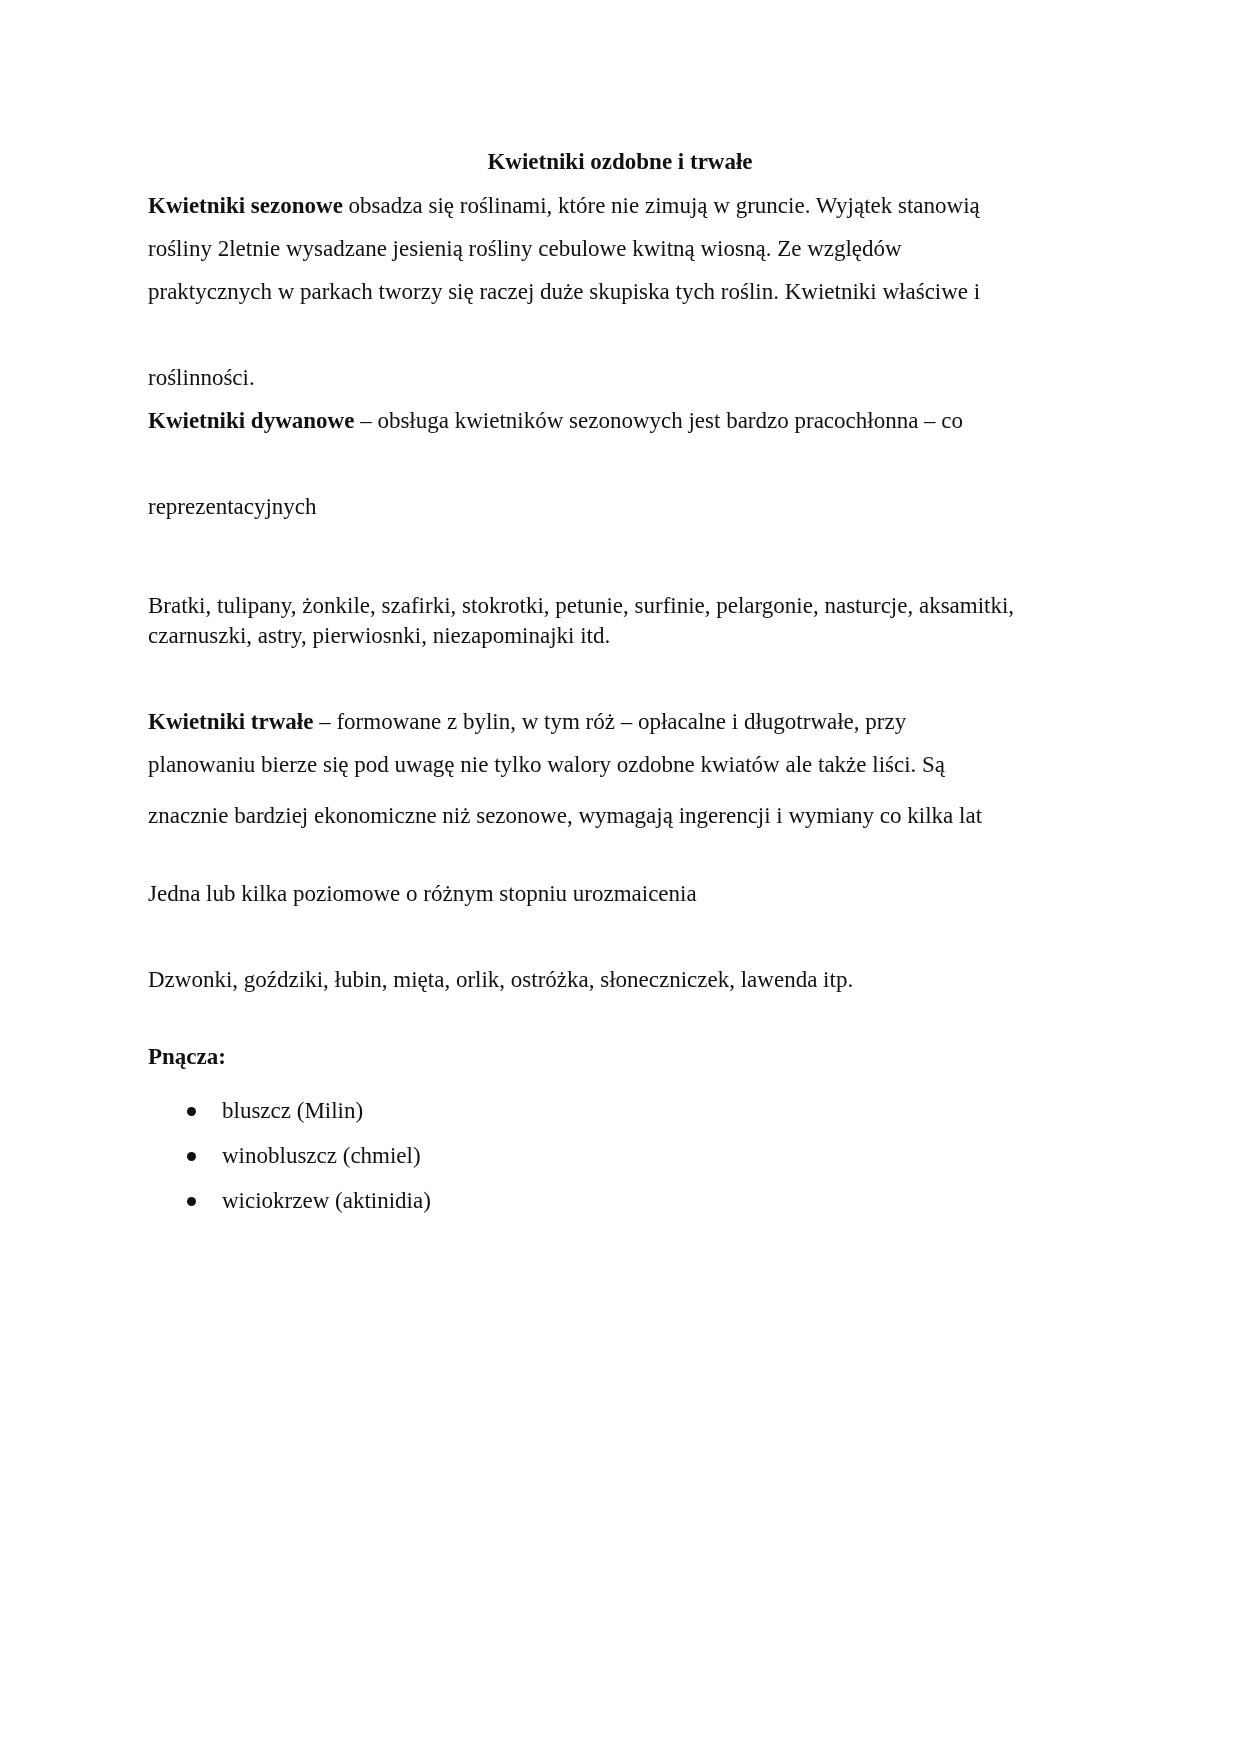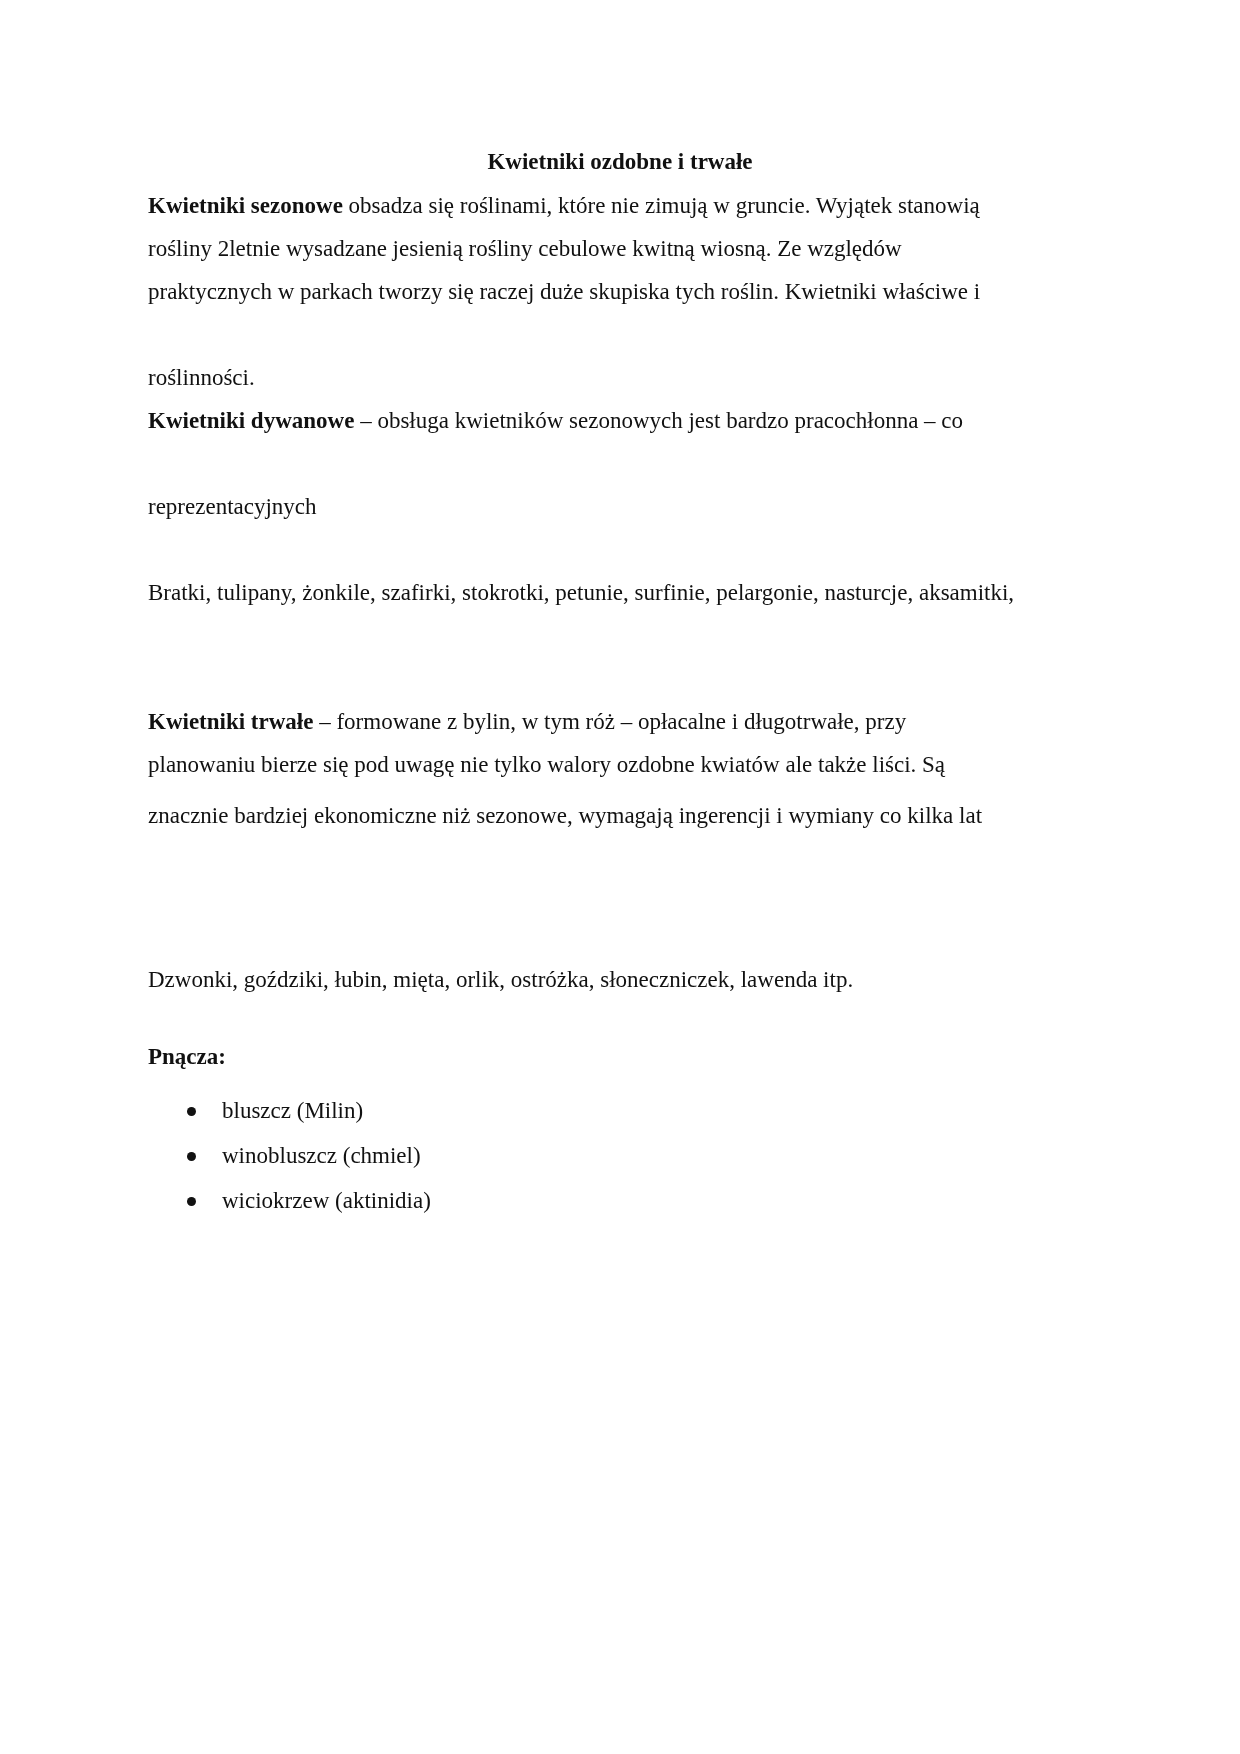--- a/index.html
+++ b/index.html
@@ -22,26 +22,28 @@
   <div class="title">Kwietniki ozdobne i trwałe</div>
 
   <div class="line" style="top:192px;"><b>Kwietniki sezonowe</b><span> obsadza się roślinami, które nie zimują w gruncie. Wyjątek stanowią</span></div>
   <div class="line" style="top:235px;">rośliny 2letnie wysadzane jesienią rośliny cebulowe kwitną wiosną. Ze względów</div>
   <div class="line" style="top:278px;">praktycznych w parkach tworzy się raczej duże skupiska tych roślin. Kwietniki właściwe i</div>
   <div class="line" style="top:364px;">roślinności.</div>
 
   <div class="line" style="top:407px;"><b>Kwietniki dywanowe</b><span> – obsługa kwietników sezonowych jest bardzo pracochłonna – co</span></div>
   <div class="line" style="top:493px;">reprezentacyjnych</div>
 
-  <div class="line" style="top:579px;">Bratki, tulipany, żonkile, szafirki, stokrotki, petunie, surfinie, pelargonie, nasturcje, aksamitki,</div>
+  <div class="line" style="top:592px;">Bratki, tulipany, żonkile, szafirki, stokrotki, petunie, surfinie, pelargonie, nasturcje, aksamitki,</div>
+  <div class="line" style="top:622px;">czarnuszki, astry, pierwiosnki, niezapominajki itd.</div>
 
   <div class="line" style="top:708px;"><b>Kwietniki trwałe</b><span> – formowane z bylin, w tym róż – opłacalne i długotrwałe, przy</span></div>
   <div class="line" style="top:751px;">planowaniu bierze się pod uwagę nie tylko walory ozdobne kwiatów ale także liści.  Są</div>
   <div class="line" style="top:794px;margin-top:8px;">znacznie bardziej ekonomiczne niż sezonowe, wymagają ingerencji i wymiany co kilka lat</div>
 
+  <div class="line" style="top:880px;">Jedna lub kilka poziomowe o różnym stopniu urozmaicenia</div>
 
   <div class="line" style="top:966px;">Dzwonki, goździki, łubin, mięta, orlik, ostróżka, słoneczniczek, lawenda itp.</div>
 
   <div class="line" style="top:1043px;"><b>Pnącza:</b></div>
 
   <div class="bullet-item" style="top:1097px;">
     <span class="bullet-dot"></span>
     <span class="bullet-text">bluszcz (Milin)</span>
   </div>
   <div class="bullet-item" style="top:1142px;">

